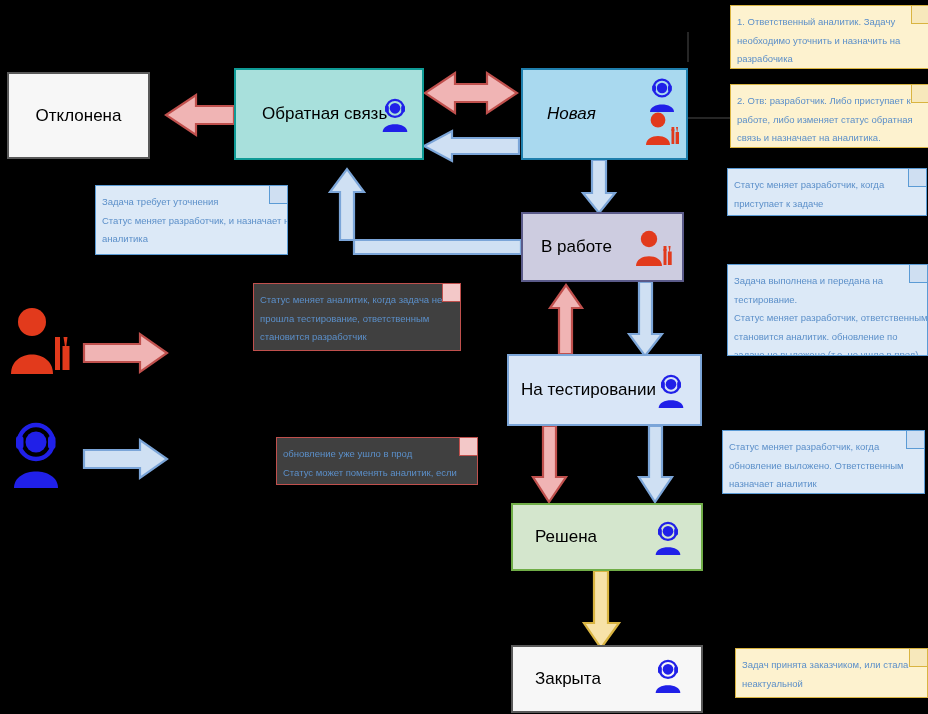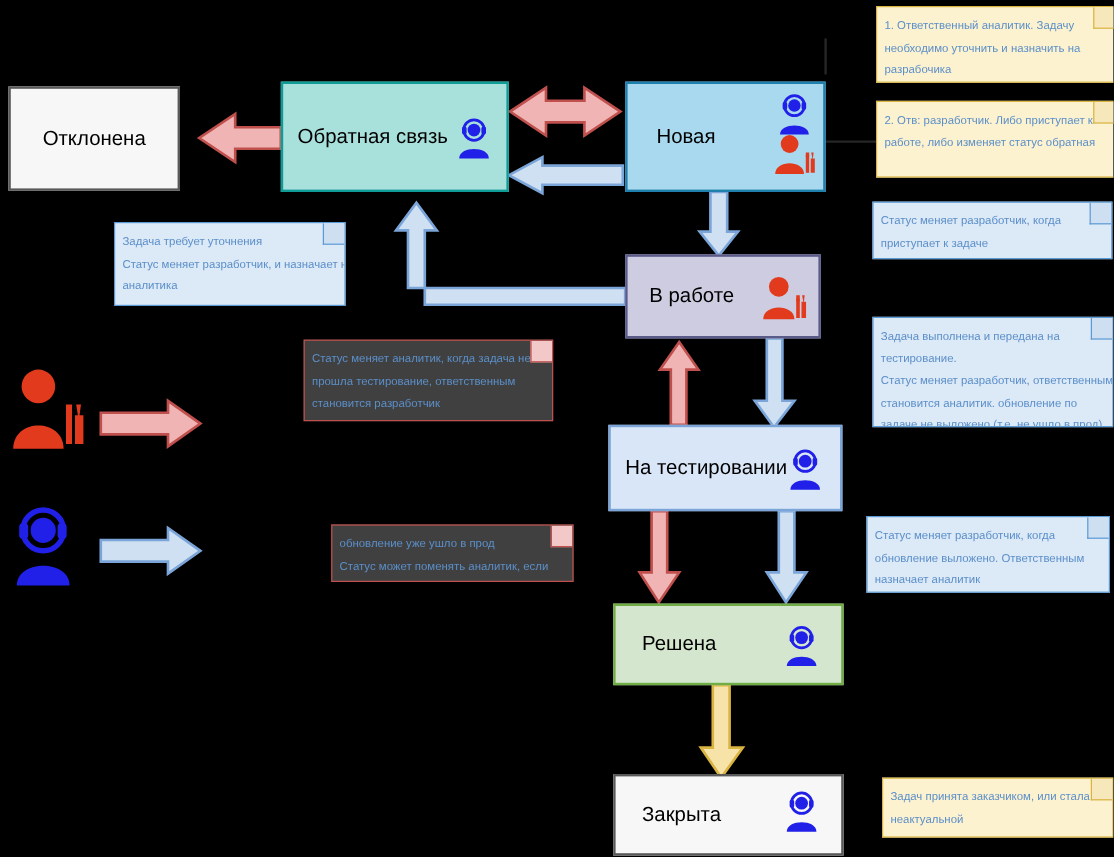--- a/index.html
+++ b/index.html
@@ -134,34 +134,34 @@
       <line x1="688" y1="62" x2="688" y2="32" stroke="#262626" stroke-width="2"></line>
       <line x1="688" y1="118" x2="730" y2="118" stroke="#262626" stroke-width="2"></line>
     </g>
   </svg>
 
   <div class="node center" style="left:7px;top:72px;width:143px;height:87px;background:#f7f7f7;border:2.5px solid #595959;">
     <span class="label">Отклонена</span>
   </div>
 
   <div class="node center" style="left:234px;top:68px;width:190px;height:92px;background:#a8e0dc;border:2.5px solid #0f9b96;">
-    <span class="label" style="margin-left:2px;">Обратная связь</span>
+    <span class="label" style="margin-left:16px;">Обратная связь</span>
     <span class="people" style="right:8px;top:26px;">
       <svg width="38" height="38" viewBox="0 0 40 40">
         <circle cx="20" cy="13" r="9" fill="none" stroke="#2020e8" stroke-width="2.4"></circle>
         <circle cx="20" cy="13" r="5.6" fill="#2020e8"></circle>
         <rect x="9.5" y="10" width="4" height="7" rx="1.6" fill="#2020e8"></rect>
         <rect x="26.5" y="10" width="4" height="7" rx="1.6" fill="#2020e8"></rect>
         <path d="M 7 38 C 7 27 33 27 33 38 Z" fill="#2020e8"></path>
       </svg>
     </span>
   </div>
 
   <div class="node center" style="left:521px;top:68px;width:167px;height:92px;background:#a9d9ef;border:2.5px solid #1f7fad;">
-    <span class="label" style="margin-left:14px;">Новая</span>
+    <span class="label" style="margin-left:14px;font-style:italic;">Новая</span>
     <span class="people" style="right:4px;top:4px;">
       <svg width="40" height="40" viewBox="0 0 40 40">
         <circle cx="20" cy="14" r="8.4" fill="none" stroke="#2020e8" stroke-width="2.3"></circle>
         <circle cx="20" cy="14" r="5.2" fill="#2020e8"></circle>
         <rect x="10.2" y="11" width="3.8" height="6.6" rx="1.5" fill="#2020e8"></rect>
         <rect x="26" y="11" width="3.8" height="6.6" rx="1.5" fill="#2020e8"></rect>
         <path d="M 8 38 C 8 28 32 28 32 38 Z" fill="#2020e8"></path>
       </svg>
       <svg width="40" height="36" viewBox="0 0 40 36" style="margin-top:-3px;">
         <circle cx="16" cy="9" r="7.4" fill="#e23a1c"></circle>
@@ -249,20 +249,21 @@
     <span class="fold"></span>
     <p>1. Ответственный аналитик. Задачу</p>
     <p>необходимо уточнить и назначить на</p>
     <p>разрабочика</p>
   </div>
 
   <div class="note yellow" style="left:730px;top:84px;width:200px;height:64px;">
     <span class="fold"></span>
     <p>2. Отв: разработчик. Либо приступает к</p>
     <p>работе, либо изменяет статус обратная</p>
+    <p>связь и назначает на аналитика.</p>
   </div>
 
   <div class="note blue" style="left:727px;top:168px;width:200px;height:48px;">
     <span class="fold"></span>
     <p>Статус меняет разработчик, когда</p>
     <p>приступает к задаче</p>
   </div>
 
   <div class="note blue" style="left:727px;top:264px;width:201px;height:92px;">
     <span class="fold"></span>

